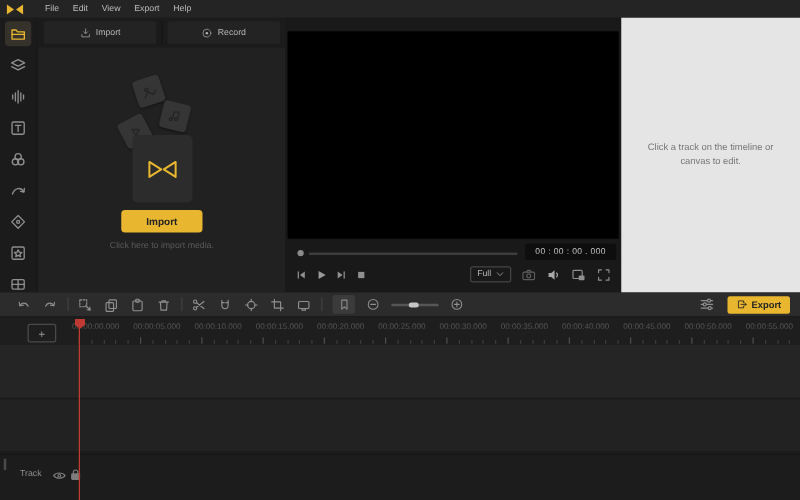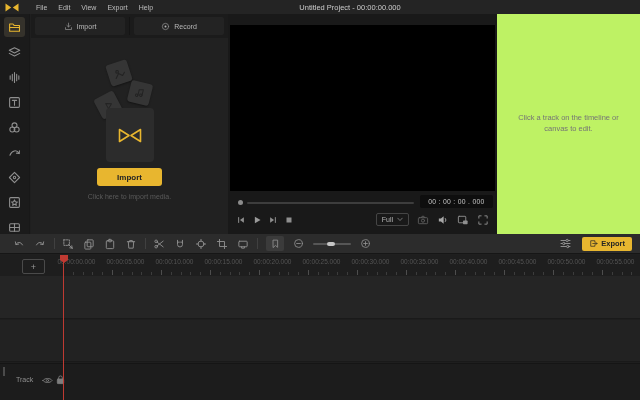--- a/index.html
+++ b/index.html
@@ -43,21 +43,21 @@
   .seek-row { position:absolute; left:0; top:181px; width:100%; height:14px; }
   .seek-dot { position:absolute; left:10px; top:5px; width:5px; height:5px; border-radius:50%; background:#8c8c8c; }
   .seek-line { position:absolute; left:19px; top:6.5px; width:167px; height:2px; background:#3d3d3d; border-radius:1px; }
   .time-box { position:absolute; left:192px; top:0; width:73px; height:13px; background:#0e0e0e; border-radius:2px; color:#c4c4c4; font-size:6.8px; display:flex; align-items:center; justify-content:center; letter-spacing:.3px; }
   .transport { position:absolute; left:8px; top:201px; display:flex; gap:6px; align-items:center; }
   .transport .tbtn { width:10px; height:10px; display:flex; align-items:center; justify-content:center; }
   .pv-right { position:absolute; right:8px; top:199px; display:flex; gap:8px; align-items:center; }
   .full-dd { height:13px; border:1px solid #454545; border-radius:2px; display:flex; align-items:center; gap:4px; padding:0 5px; color:#b5b5b5; font-size:7px; }
 
   
-  .props { position:absolute; left:497px; top:14px; width:143px; height:220px; background:#bef264; }
+  .props { position:absolute; left:497px; top:14px; width:143px; height:220px; background:#e5e5e5; }
   .props-hint { position:absolute; left:11px; top:98px; width:121px; text-align:center; font-size:7.5px; color:#757575; line-height:1.5; }
 
   
   .toolbar { position:absolute; left:0; top:234px; width:640px; height:20px; background:#2c2c2c; border-bottom:1px solid #161616; display:flex; align-items:center; padding:0 8px 0 12px; }
   .tb-ic { width:13px; height:13px; display:flex; align-items:center; justify-content:center; margin-right:8px; }
   .tb-sep { width:1px; height:11px; background:#404040; margin:0 6px 0 0; }
   .tb-raised { width:18px; height:15px; background:#3b3b3b; border-radius:2px; display:flex; align-items:center; justify-content:center; margin:0 8px 0 2px; }
   .zoom-slider { position:relative; width:38px; height:13px; margin-right:8px; }
   .zoom-track { position:absolute; left:0; top:5.5px; width:38px; height:2px; background:#565656; border-radius:1px; }
   .zoom-handle { position:absolute; left:14px; top:4.5px; width:8px; height:4px; background:#c6c6c6; border-radius:2px; }
@@ -90,21 +90,20 @@
   <div class="menubar">
     <svg class="logo" viewBox="0 0 14 9">
       <polygon points="0.5,0.5 6.2,4.5 0.5,8.5" fill="#e8b62f"></polygon>
       <polygon points="13.5,0.5 7.8,4.5 13.5,8.5" fill="#e8b62f"></polygon>
     </svg>
     <span class="menu-item">File</span>
     <span class="menu-item">Edit</span>
     <span class="menu-item">View</span>
     <span class="menu-item">Export</span>
     <span class="menu-item">Help</span>
-    <span class="win-title">Untitled Project - 00:00:00.000</span>
   </div>
 
   <div class="sidebar">
     <div class="side-icon active" style="top:3px">
       <svg class="ic" width="13" height="13" viewBox="0 0 12 12">
         <path d="M1.5 9.5 V2.8 h3.1 l1 1.3 h5 v5.4 z"></path>
           <path d="M1.5 6 h9.1"></path>
       </svg>
     </div>
     <div class="side-icon" style="top:28px">

